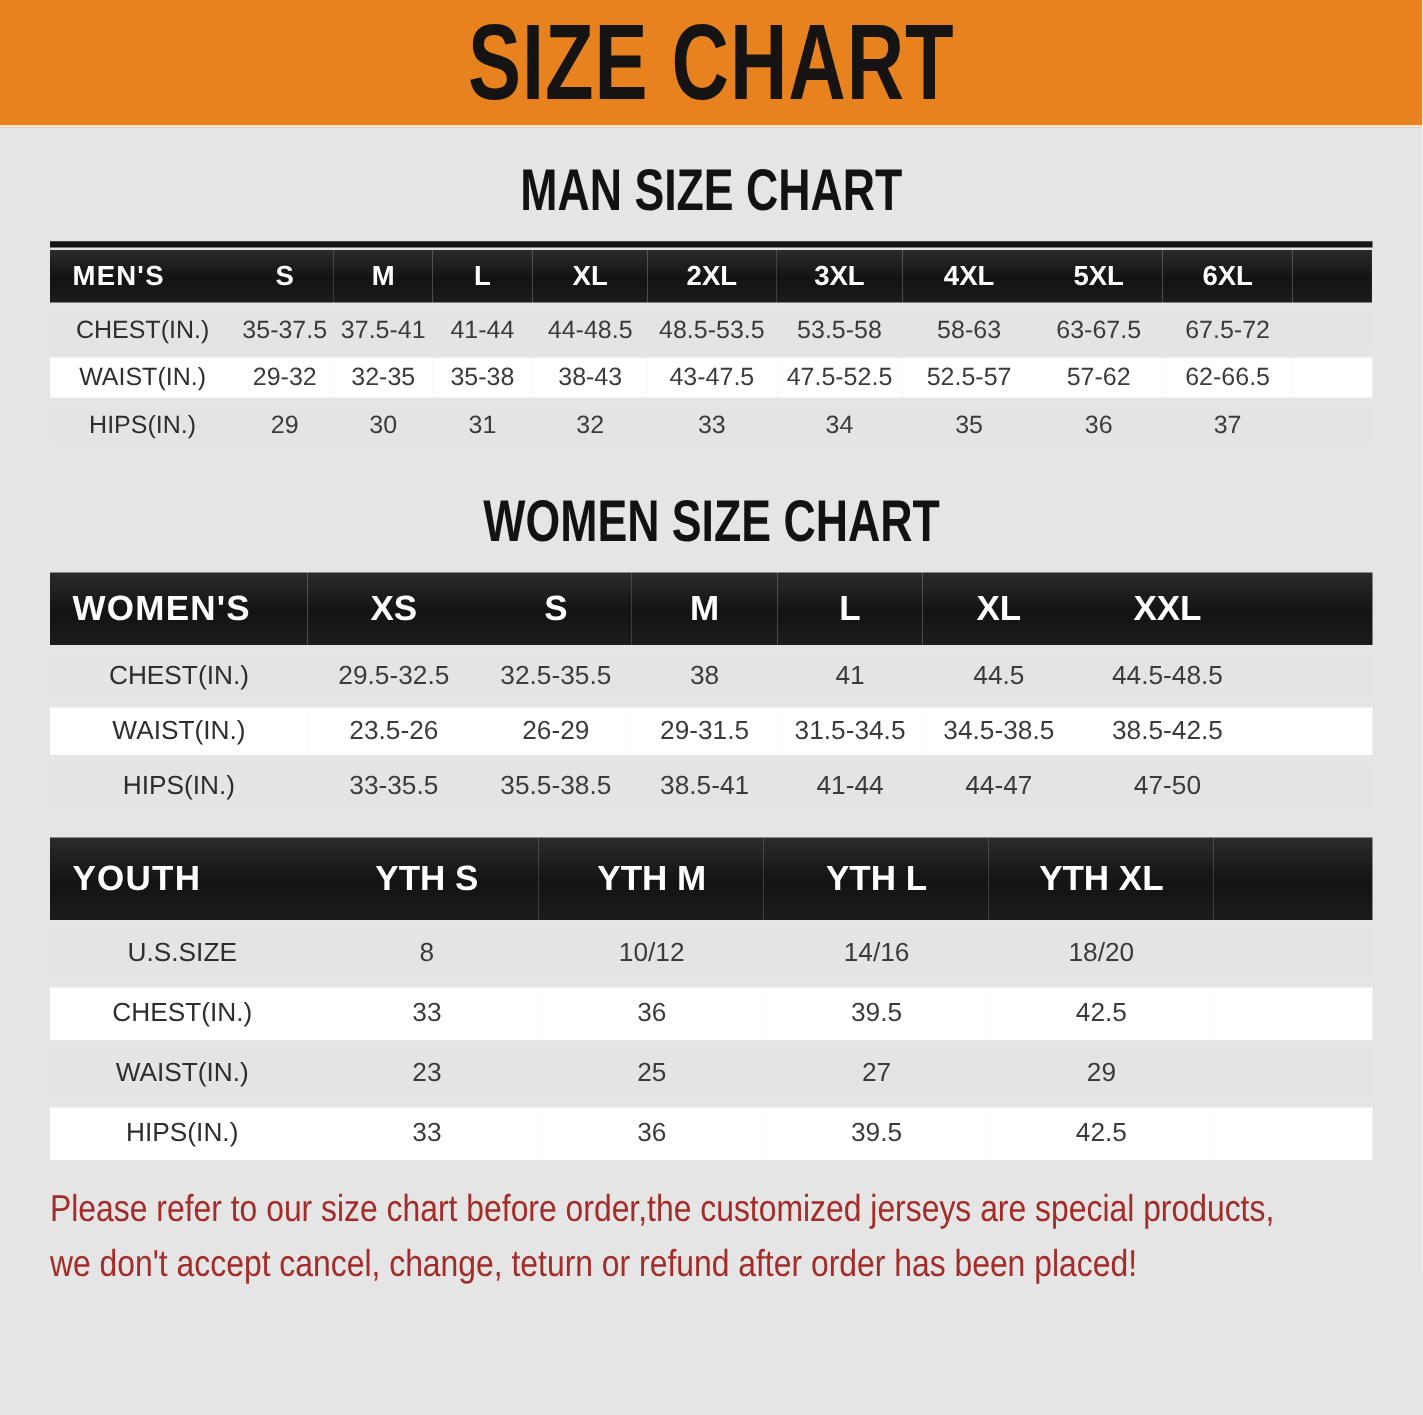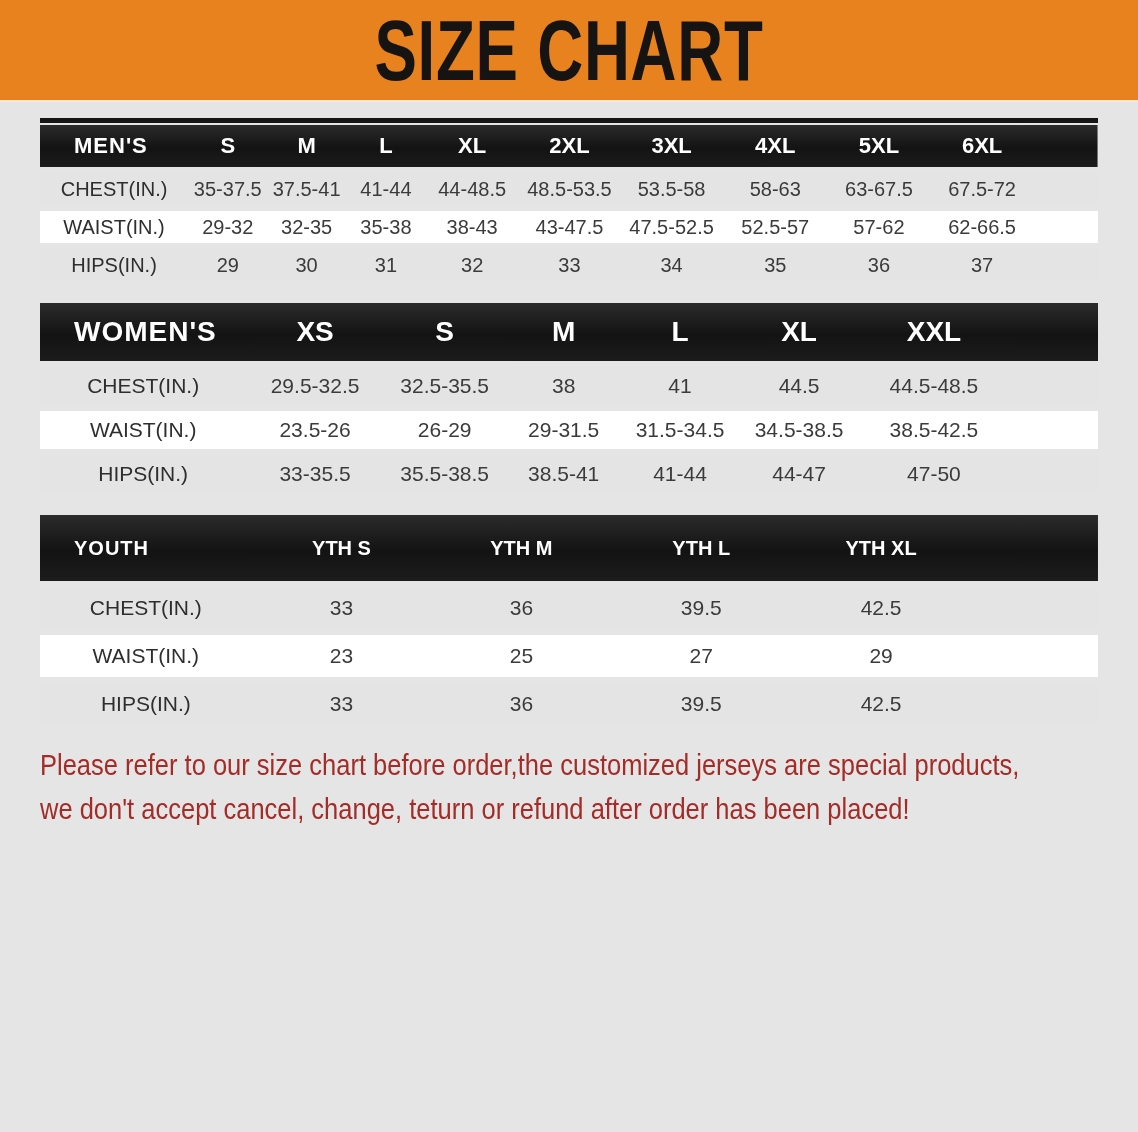--- a/index.html
+++ b/index.html
@@ -81,25 +81,25 @@
     background: linear-gradient(180deg, #2b2b2b 0%, #131313 55%, #1c1c1c 100%);
   }
   tr.band th {
     color: #ffffff;
     font-weight: 700;
     text-align: center;
     white-space: nowrap;
   }
   .men-table tr.band th   { height: 40px; font-size: 22px; }
   .women-table tr.band th { height: 56px; font-size: 28px; }
-  .youth-table tr.band th { height: 64px; font-size: 20px; }
+  .youth-table tr.band th { height: 64px; font-size: 28px; }
 
   th.corner {
     text-align: left !important;
-    padding-left: 34px;
+    padding-left: 18px;
     letter-spacing: 1px;
   }
   .men-table th.corner   { font-size: 29px; font-weight: 800; }
   .women-table th.corner { font-size: 31px; font-weight: 800; }
   .youth-table th.corner { font-size: 30px; font-weight: 800; }
 
   tbody td {
     text-align: center;
     color: #3b3b3b;
     white-space: nowrap;
@@ -136,20 +136,23 @@
 </head>
 <body>
 
 <div class="page">
 
   <header class="banner">
     <span class="banner-title">SIZE CHART</span>
   </header>
 
   <section>
+    <h2 class="section-heading heading-men">
+      <span class="condensed">MAN SIZE CHART</span>
+    </h2>
     <div class="top-rule"></div>
     <div class="table-wrap">
       <table class="size-table men-table">
         <colgroup>
           <col style="width:14%">
             <col style="width:7.5%">
             <col style="width:7.4%">
             <col style="width:7.6%">
           <col style="width:8.7%">
             <col style="width:9.7%">
@@ -213,20 +216,23 @@
             <td>36</td>
             <td>37</td>
             <td></td>
           </tr>
         </tbody>
       </table>
     </div>
   </section>
 
   <section>
+    <h2 class="section-heading heading-women">
+      <span class="condensed">WOMEN SIZE CHART</span>
+    </h2>
     <div class="table-wrap">
       <table class="size-table women-table">
         <colgroup>
           <col style="width:19.5%">
             <col style="width:13%">
             <col style="width:11.5%">
             <col style="width:11%">
           <col style="width:11%">
             <col style="width:11.5%">
             <col style="width:14%">
@@ -296,20 +302,28 @@
             <th class="corner">YOUTH</th>
             <th>YTH S</th>
             <th>YTH M</th>
             <th>YTH L</th>
             <th>YTH XL</th>
             <th></th>
           </tr>
         </thead>
         <tbody>
           <tr>
+            <td class="rowlabel">U.S.SIZE</td>
+            <td>8</td>
+            <td>10/12</td>
+            <td>14/16</td>
+            <td>18/20</td>
+            <td></td>
+          </tr>
+          <tr>
             <td class="rowlabel">CHEST(IN.)</td>
             <td>33</td>
             <td>36</td>
             <td>39.5</td>
             <td>42.5</td>
             <td></td>
           </tr>
           <tr>
             <td class="rowlabel">WAIST(IN.)</td>
             <td>23</td>

